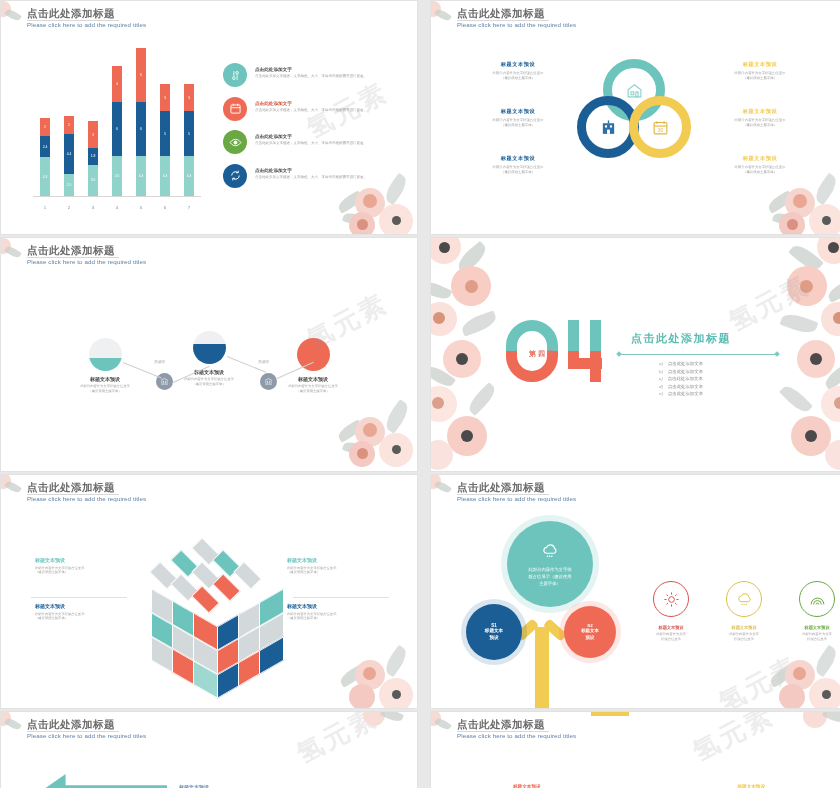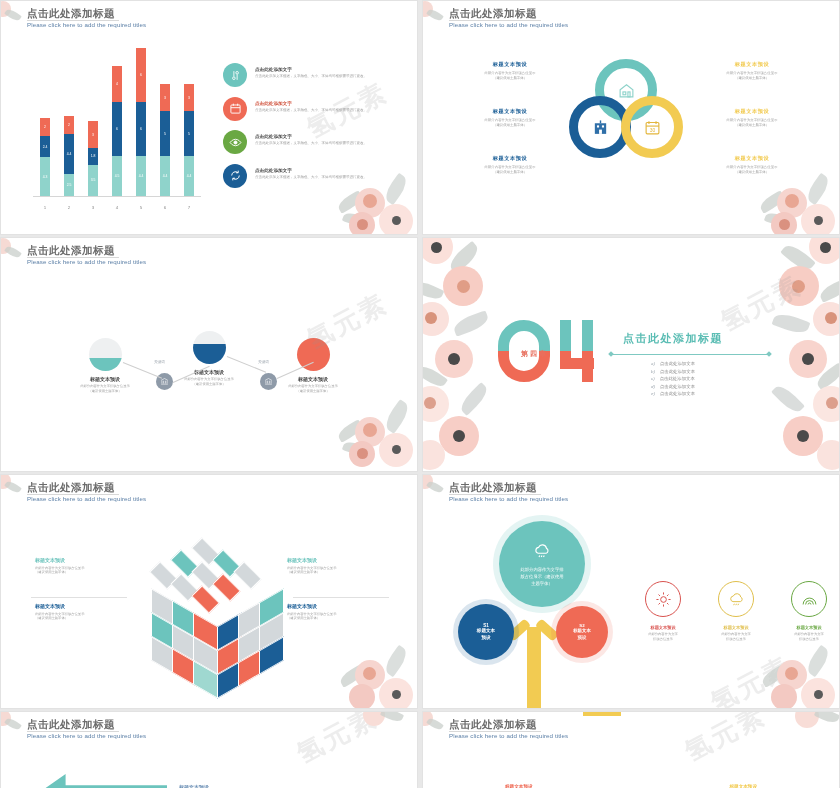--- a/index.html
+++ b/index.html
@@ -7,21 +7,21 @@
     width:840px;height:788px;
     background:#e8e8e8;
     font-family:"Liberation Sans","DejaVu Sans",sans-serif;
     overflow:hidden;
   }
   .grid{
     width:840px;height:788px;
     display:grid;
     grid-template-columns:418px 418px;
     grid-template-rows:235px 235px 235px 83px;
-    gap:2px 4px;
+    gap:2px 12px;
     background:#e8e8e8;
   }
   .slide{
     position:relative;background:#fff;overflow:hidden;
     border:1px solid #e2e2e2;
   }
   
   .hdr{position:absolute;left:26px;top:6px;z-index:6;}
   .hdr .t1{font-size:10.5px;color:#6b6b6b;font-weight:700;letter-spacing:.5px;line-height:12px;}
   .hdr .t2{font-size:6.2px;color:#5b7fa6;line-height:9px;margin-top:1px;letter-spacing:.1px;}

